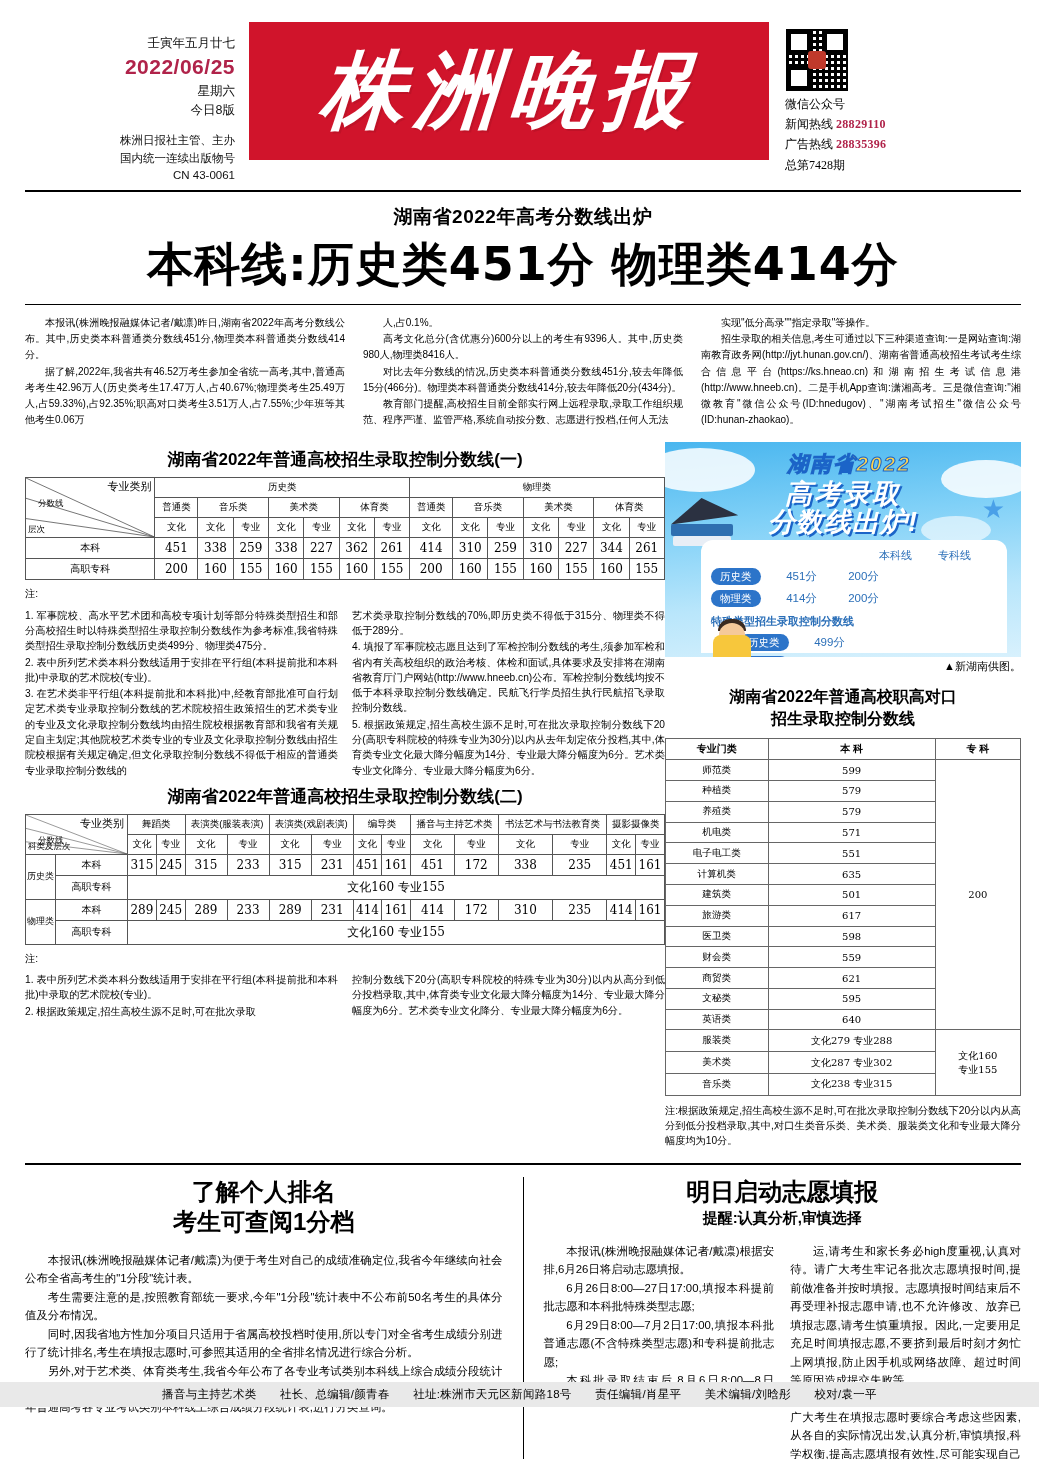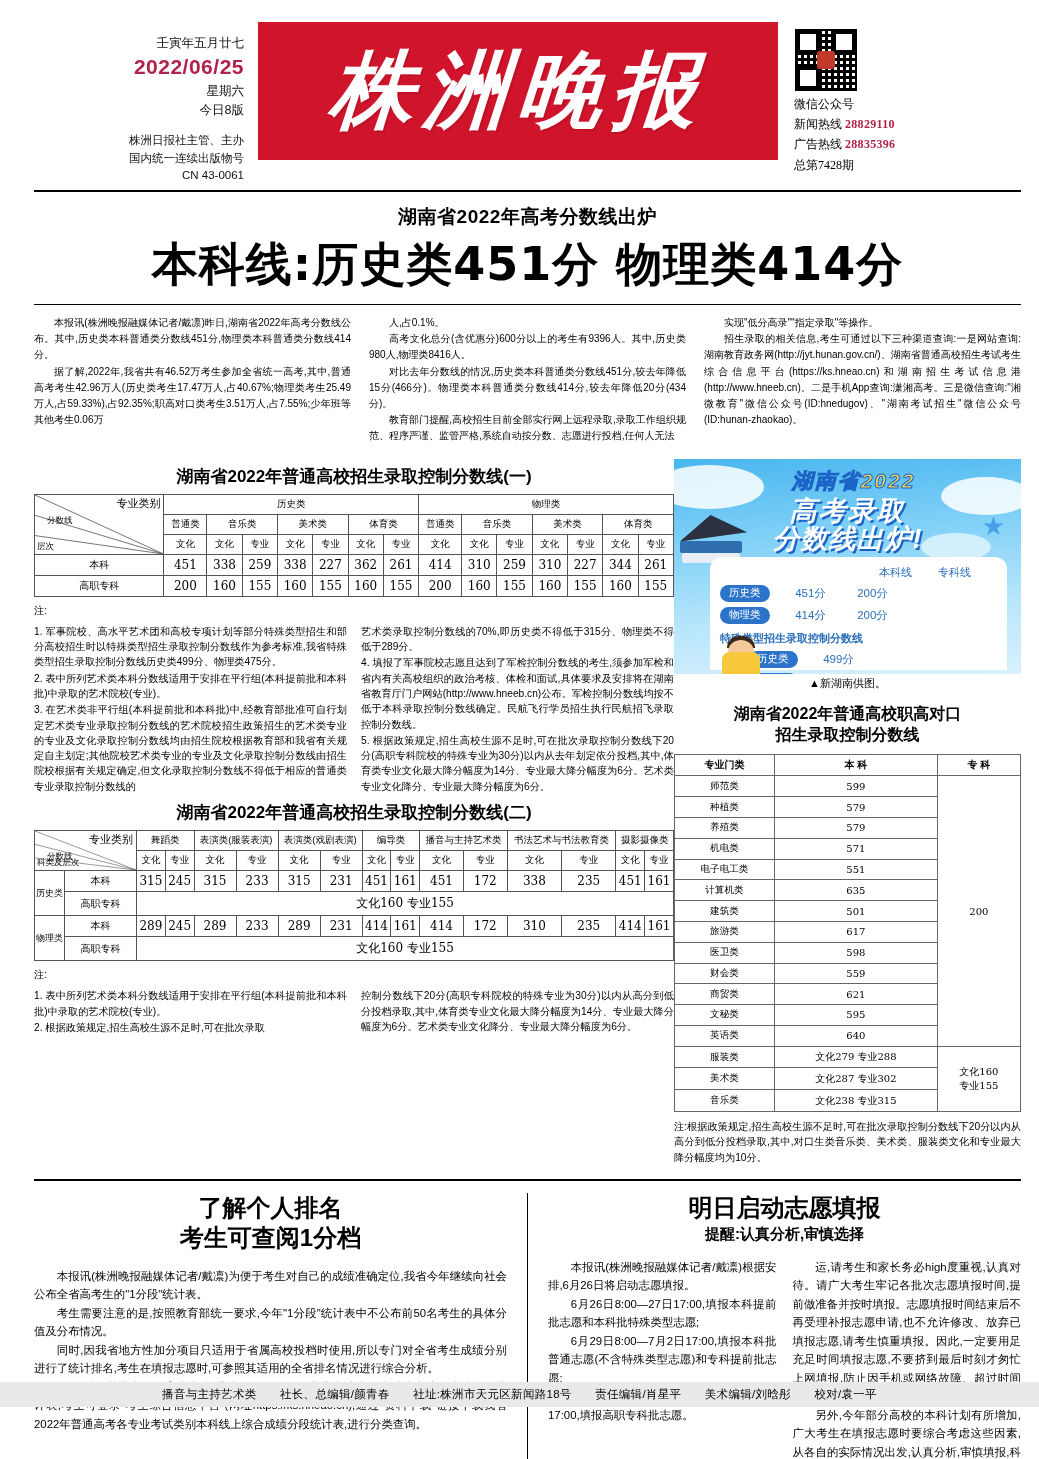--- a/index.html
+++ b/index.html
@@ -3,21 +3,21 @@
 <meta charset="utf-8">
 <style>
   html,body{margin:0;padding:0;background:#ffffff;}
   body{
     width:1039px;height:1459px;
     font-family:"Liberation Sans","DejaVu Sans",sans-serif;
     color:#000;
     position:relative;
     overflow:hidden;
   }
-  .page{position:relative;width:1039px;height:1459px;box-sizing:border-box;padding:0 0 0 16px;}
+  .page{position:relative;width:1039px;height:1459px;box-sizing:border-box;padding:0 0 0 7px;}
 
   
   .masthead{display:flex;align-items:flex-start;padding:22px 18px 0 18px;}
   .mh-left{width:210px;text-align:right;padding-right:14px;padding-top:12px;
            font-size:12.5px;line-height:1.55;color:#111;}
   .mh-left .lunar{font-size:12.5px;}
   .mh-left .date{font-size:21px;font-weight:bold;color:#b0234a;letter-spacing:.5px;line-height:1.15;margin:2px 0 2px 0;}
   .mh-left .wk{font-size:12.5px;}
   .mh-left .pages{font-size:12.5px;}
   .mh-left .pub{margin-top:12px;font-size:11.5px;line-height:1.5;}
@@ -98,21 +98,21 @@
   .promo-t3{position:absolute;top:62px;left:0;right:0;text-align:center;color:#fff;
             font-size:27px;font-weight:bold;font-style:italic;letter-spacing:1px;
             text-shadow:2px 2px 0 #1b64c8;}
   .promo-card{position:absolute;left:36px;right:14px;top:98px;bottom:4px;background:#fff;
               border-radius:12px 12px 0 0;padding:8px 10px;box-sizing:border-box;}
   .pc-head{display:flex;justify-content:flex-end;gap:26px;font-size:11px;color:#2b6fb8;padding-right:26px;}
   .pc-row{display:flex;align-items:center;margin-top:5px;font-size:11.5px;}
   .pill{background:#2c74c9;color:#fff;border-radius:9px;padding:1.5px 9px;font-size:10.5px;margin-right:10px;}
   .pc-v{width:62px;text-align:center;color:#2b6fb8;}
   .pc-sub{color:#2b6fb8;font-size:11px;margin-top:7px;font-weight:bold;}
-  .cap{text-align:center;font-size:11px;margin-top:2px;}
+  .cap{text-align:right;font-size:11px;margin-top:2px;}
   .mortar{position:absolute;left:4px;top:56px;width:0;height:0;
           border-left:34px solid transparent;border-right:34px solid transparent;border-bottom:22px solid #2b3141;
           transform:rotate(-8deg);}
   .book{position:absolute;left:6px;top:82px;width:62px;height:12px;background:#2f6fb0;border-radius:2px;}
   .book2{position:absolute;left:8px;top:94px;width:58px;height:10px;background:#e8eef6;border-radius:2px;}
   .kid-h{position:absolute;left:18px;bottom:6px;width:26px;height:24px;background:#f5c99a;border-radius:50%;}
   .kid-hair{position:absolute;left:17px;bottom:22px;width:28px;height:12px;background:#3a2a20;border-radius:14px 14px 0 0;}
   .kid-b{position:absolute;left:12px;bottom:-4px;width:38px;height:22px;background:#f7c73c;border-radius:8px 8px 0 0;}
   .star{position:absolute;color:#4aa0e8;font-size:26px;}
 

